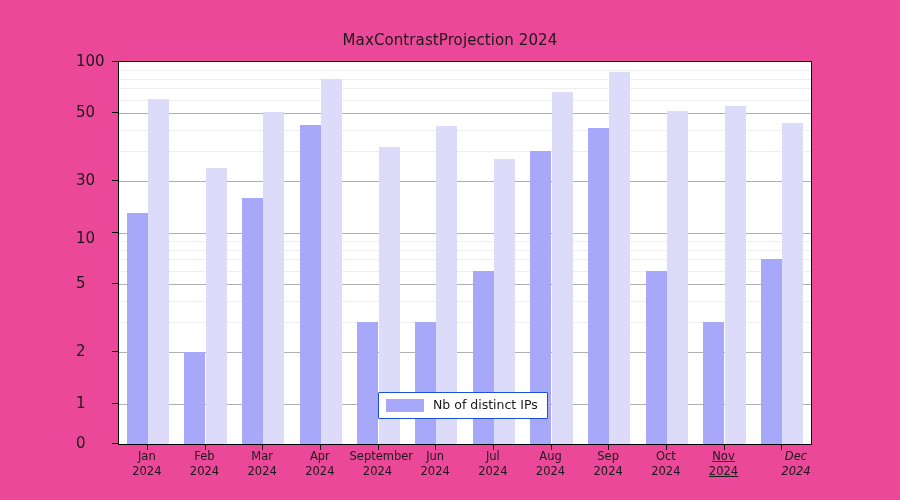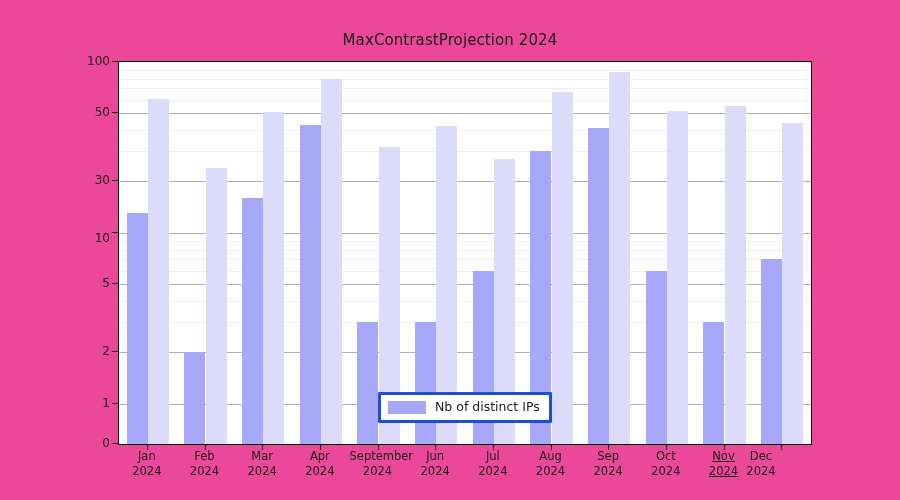--- a/index.html
+++ b/index.html
@@ -75,22 +75,21 @@
   }
   .bar-downloads {
     background: #dcdcfa;
   }
 
   
   .ytick-label {
     position: absolute;
     right: 0;
     width: 34px;
-    text-align: right;
-    font-size: 12px;
+    font-size: 15px;
     color: #1a1a1a;
     transform: translateY(-50%);
     line-height: 1;
   }
   #y-axis-labels {
     position: absolute;
     left: 72px;
     top: 61px;
     width: 38px;
     height: 384px;
@@ -128,21 +127,21 @@
     height: 5px;
     background: #000000;
   }
 
   
   #legend {
     position: absolute;
     left: 378px;
     top: 392px;
     background: #ffffff;
-    border: 3px solid #1d4ed8;
+    border: 1px solid #1d4ed8;
     border-radius: 1px;
     padding: 5px 9px 5px 7px;
     display: flex;
     flex-direction: column;
     gap: 4px;
     box-sizing: border-box;
   }
   .legend-row {
     display: flex;
     align-items: center;
@@ -266,21 +265,21 @@
         <div>2024</div>
       </div>
       <div class="xtick" style="left: 547.83px;">
         <div>Oct</div>
         <div>2024</div>
       </div>
       <div class="xtick" style="left: 605.5px; text-decoration: underline;">
         <div>Nov</div>
         <div>2024</div>
       </div>
-      <div class="xtick" style="left: 643px;">
+      <div class="xtick" style="left: 678px; font-style: italic;">
         <div>Dec</div>
         <div>2024</div>
       </div>
     </div>
 
   <div id="legend">
     <div class="legend-row">
       <span class="legend-swatch" style="background:#a8a8fb"></span>
       <span class="legend-label">Nb of distinct IPs</span>
     </div>

